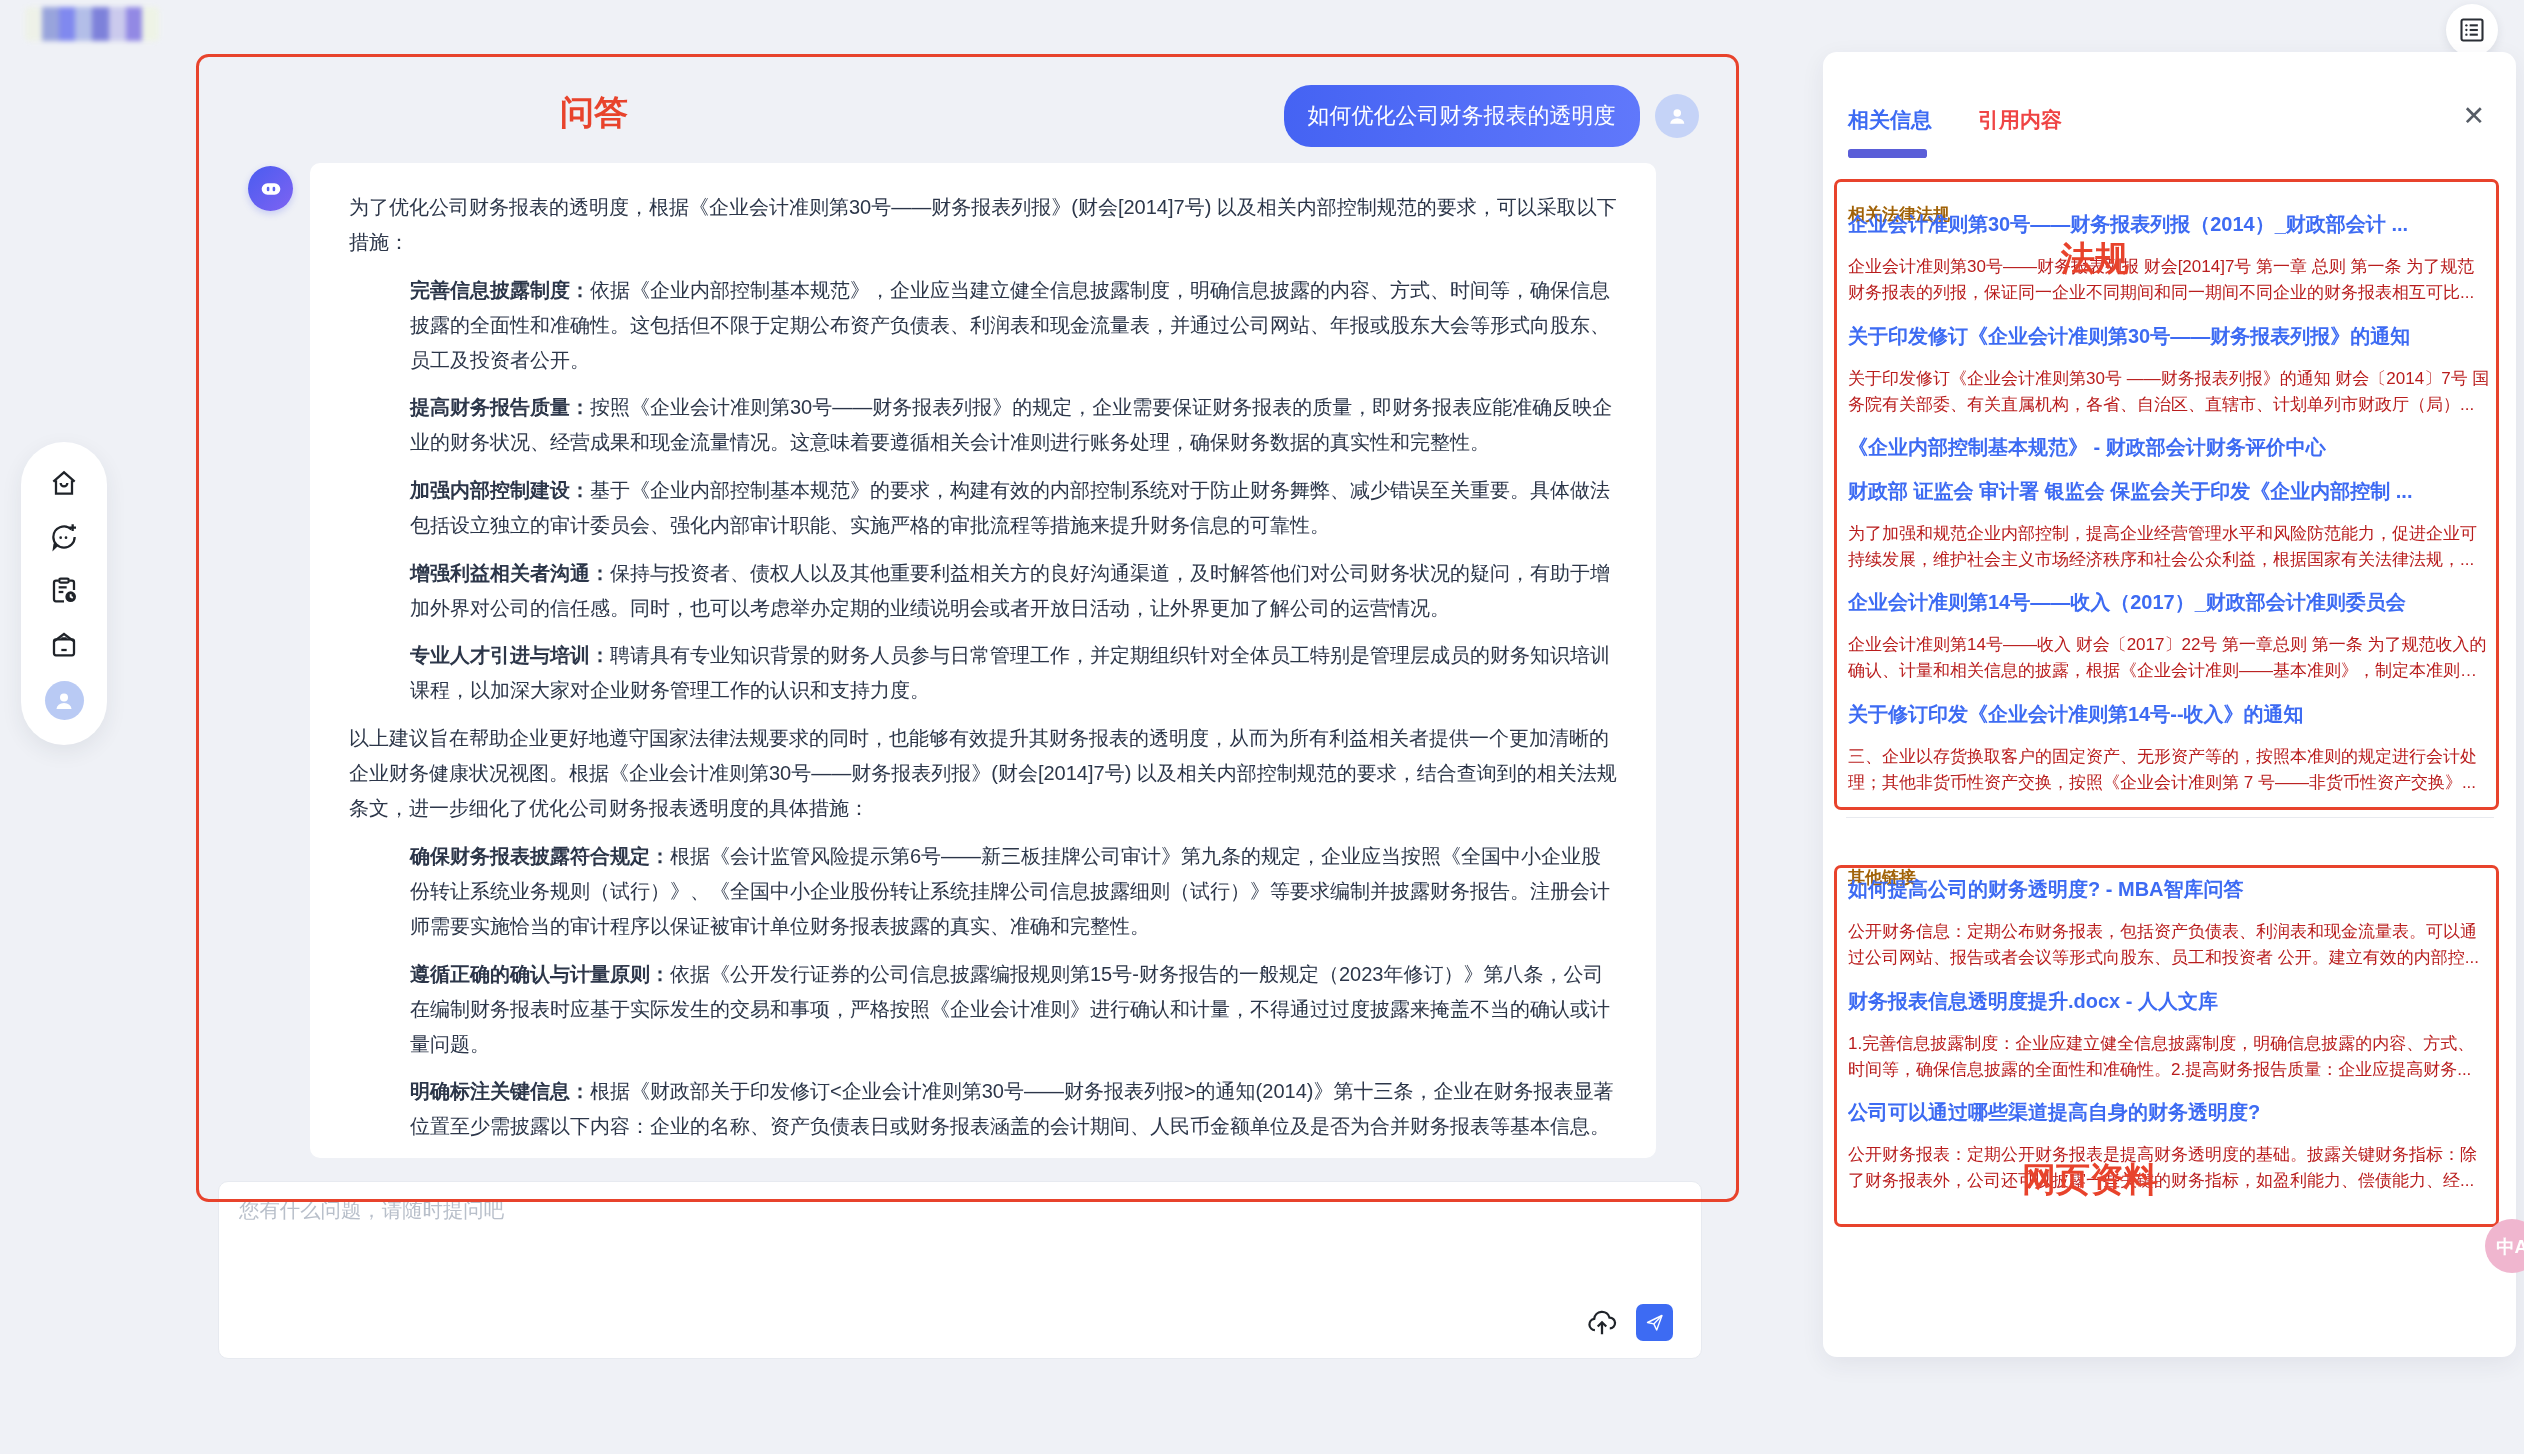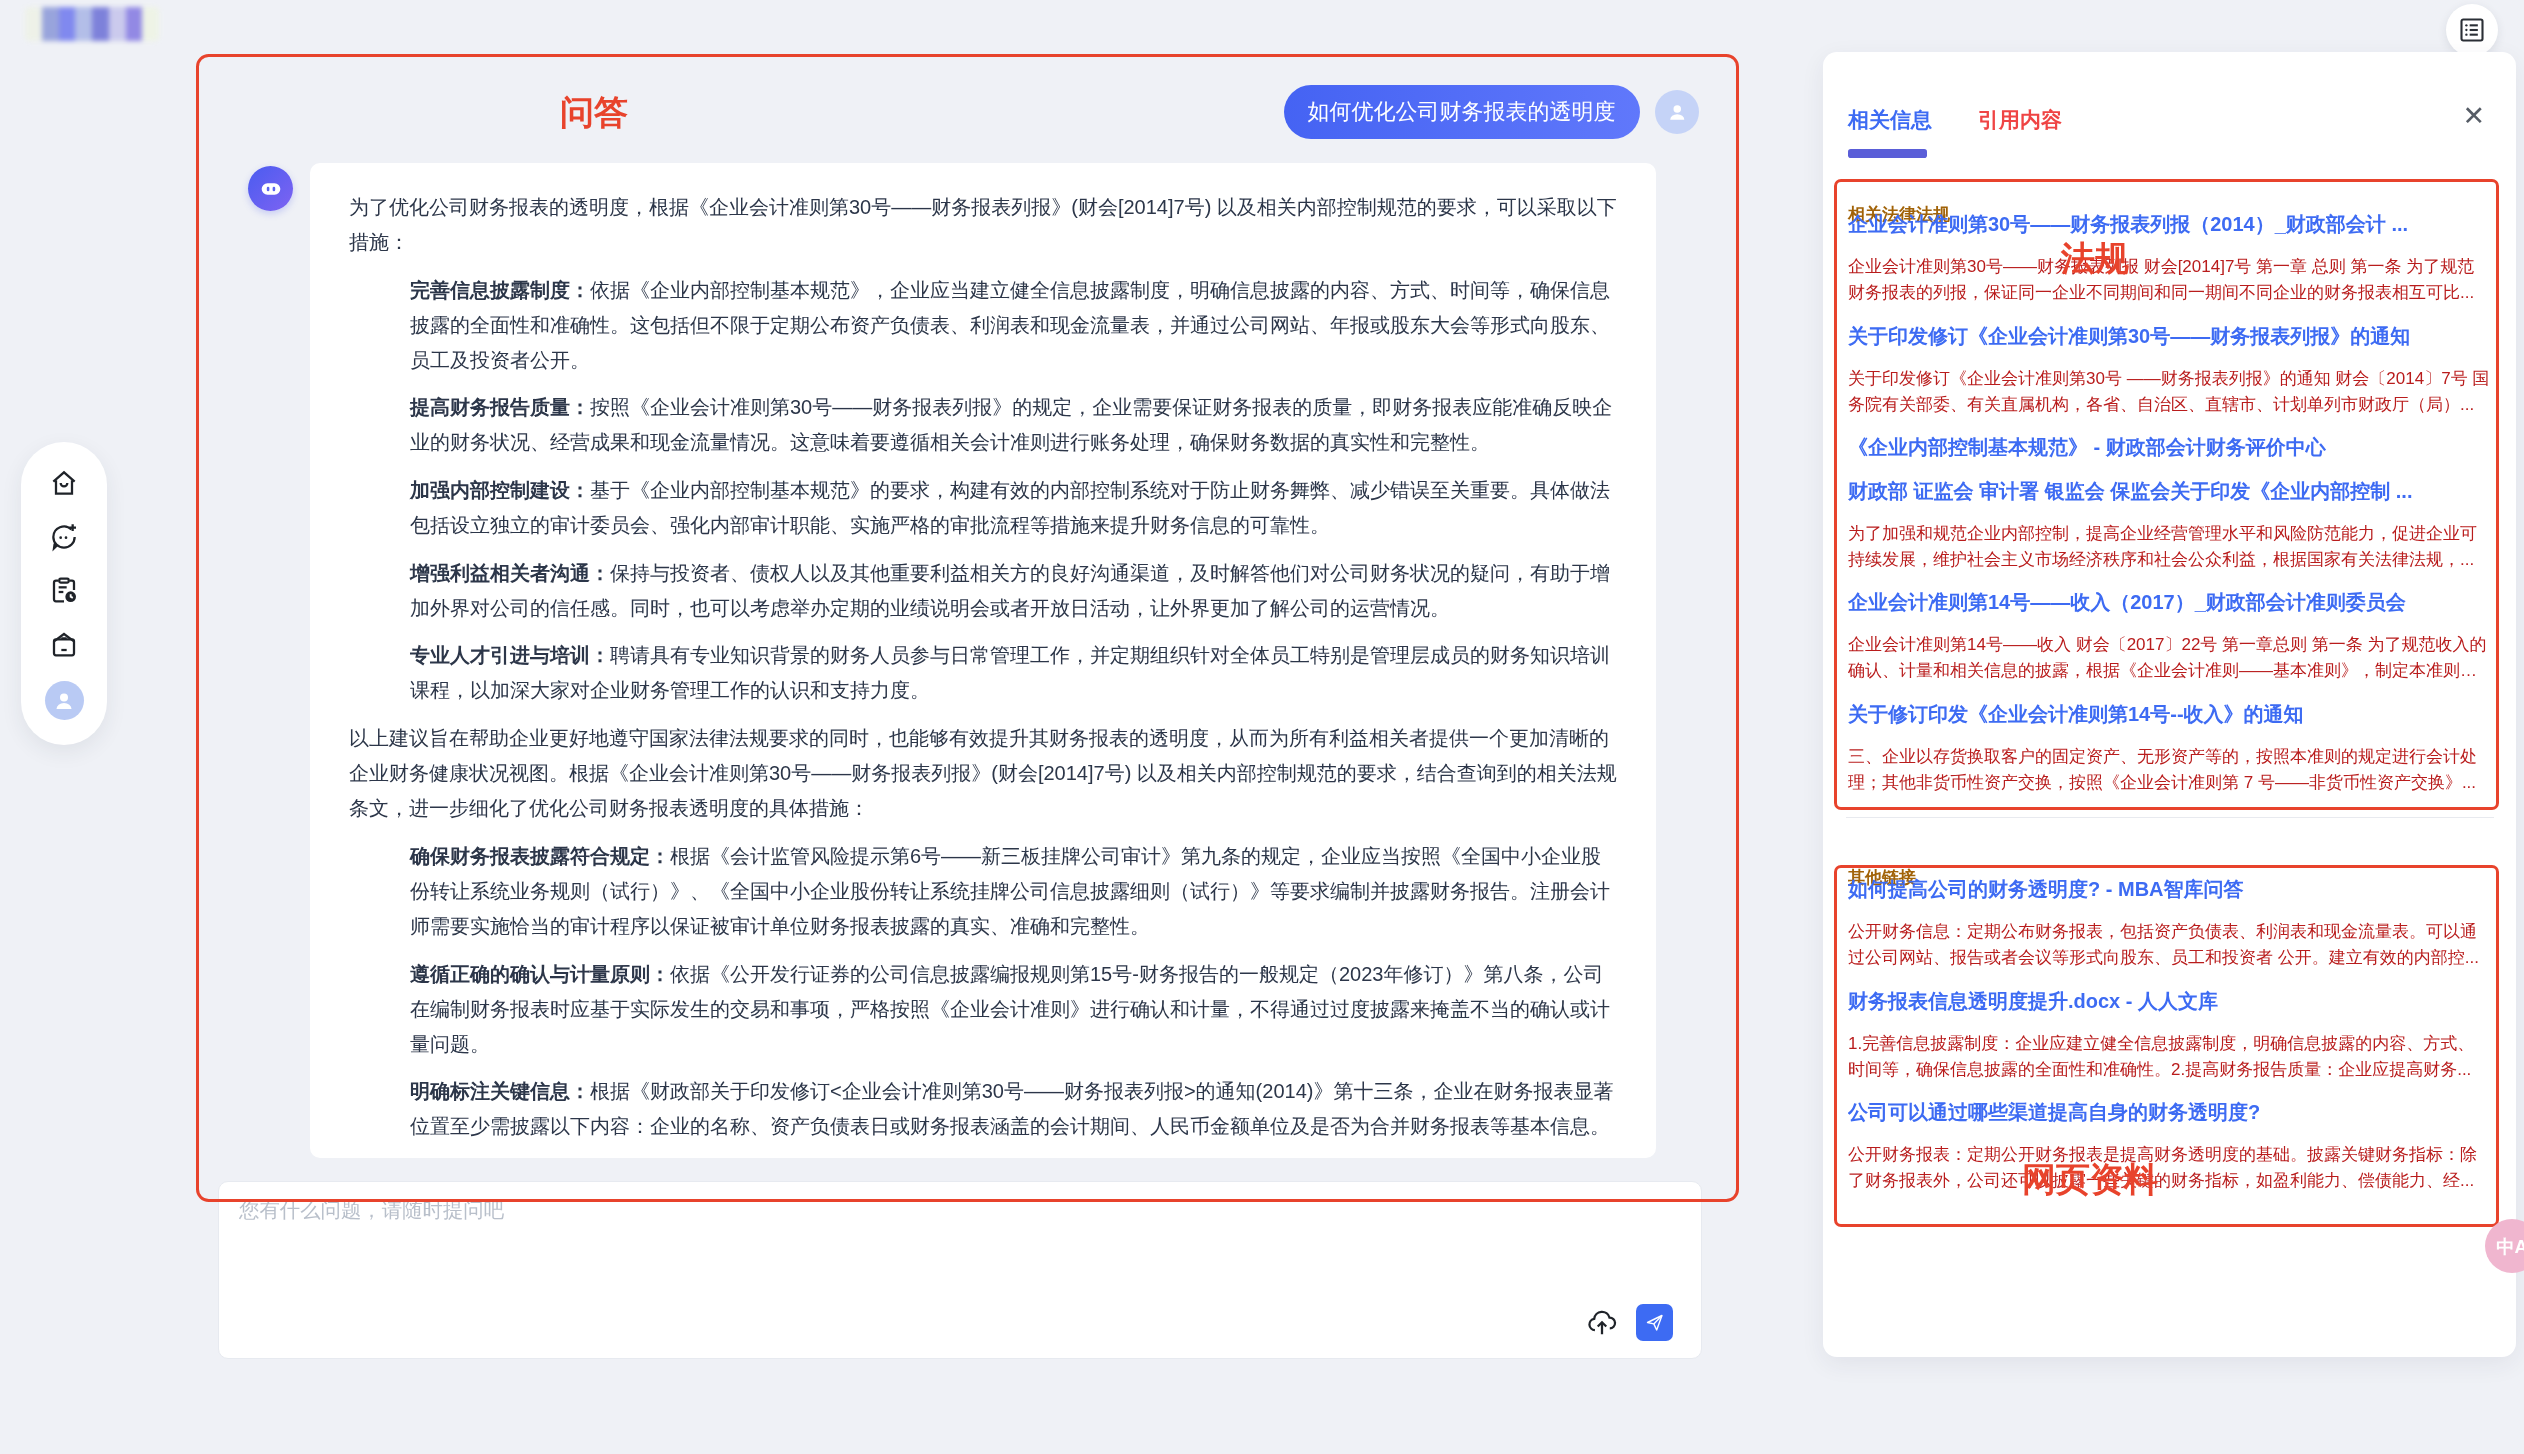--- a/index.html
+++ b/index.html
@@ -12,21 +12,21 @@
   .logo span { flex:1; }
   .topright-btn { left:2446px; top:4.2px; width:52px; height:52px; border-radius:50%; background:#fff; box-shadow:0 2.8px 10px rgba(40,48,70,.10); display:flex; align-items:center; justify-content:center; color:#2b2f36; }
 
   
   .rail { left:21px; top:442px; width:86px; height:303px; background:#fff; border-radius:43px; box-shadow:0 7px 21px rgba(40,48,70,.08); display:flex; flex-direction:column; align-items:center; justify-content:space-between; padding:25px 0; }
   .rail .ricon { width:32px; height:32px; color:#1f2329; display:flex; align-items:center; justify-content:center; }
   .rail .ravatar { width:39px; height:39px; border-radius:50%; background:#b9caf4; display:flex; align-items:center; justify-content:center; }
 
   
   .q-row { left:211px; top:85px; width:1488px; display:flex; justify-content:flex-end; align-items:center; gap:15.5px; }
-  .q-bubble { height:54px; border-radius:27px; padding:0 24px; display:flex; align-items:center; color:#fff; font-size:22px; background:linear-gradient(90deg,#4563f3,#6078fb); }
+  .q-bubble { height:62px; border-radius:27px; padding:0 24px; display:flex; align-items:center; color:#fff; font-size:22px; background:linear-gradient(90deg,#4563f3,#6078fb); }
   .q-avatar { width:44px; height:44px; border-radius:50%; background:#c5d3f7; display:flex; align-items:center; justify-content:center; flex:0 0 auto; }
 
   .a-avatar { left:248px; top:166px; width:45px; height:45px; border-radius:50%; background:linear-gradient(135deg,#4a5cf0,#7e63f2); display:flex; align-items:center; justify-content:center; box-shadow:0 2.8px 7px rgba(74,92,240,.25); }
   .a-card { left:310px; top:163px; width:1346px; height:995px; background:#fff; border-radius:10px; padding:27px 39px; overflow:hidden; color:#2c3649; font-size:20px; line-height:35px; }
   .a-card p { margin-bottom:12.7px; }
   .a-card p.bullet { margin-left:61px; }
   .a-card b { font-weight:700; }
 
   
   .input-card { left:218px; top:1181px; width:1484px; height:178px; background:#fff; border:1.4px solid #e7eaf0; border-radius:10px; }

